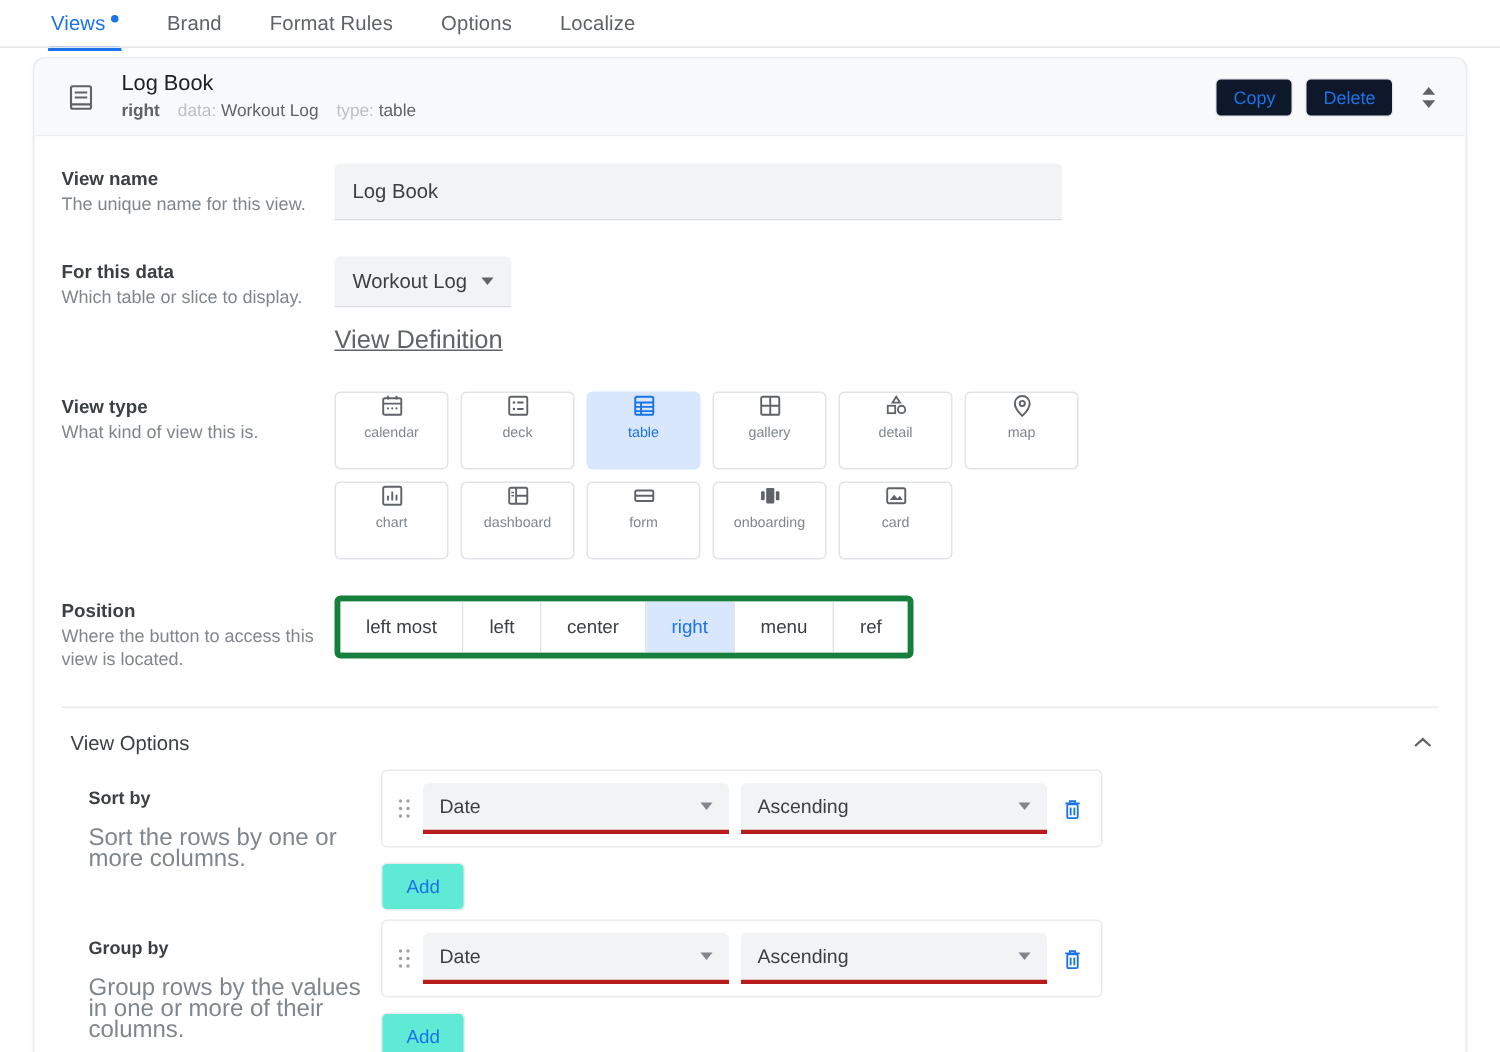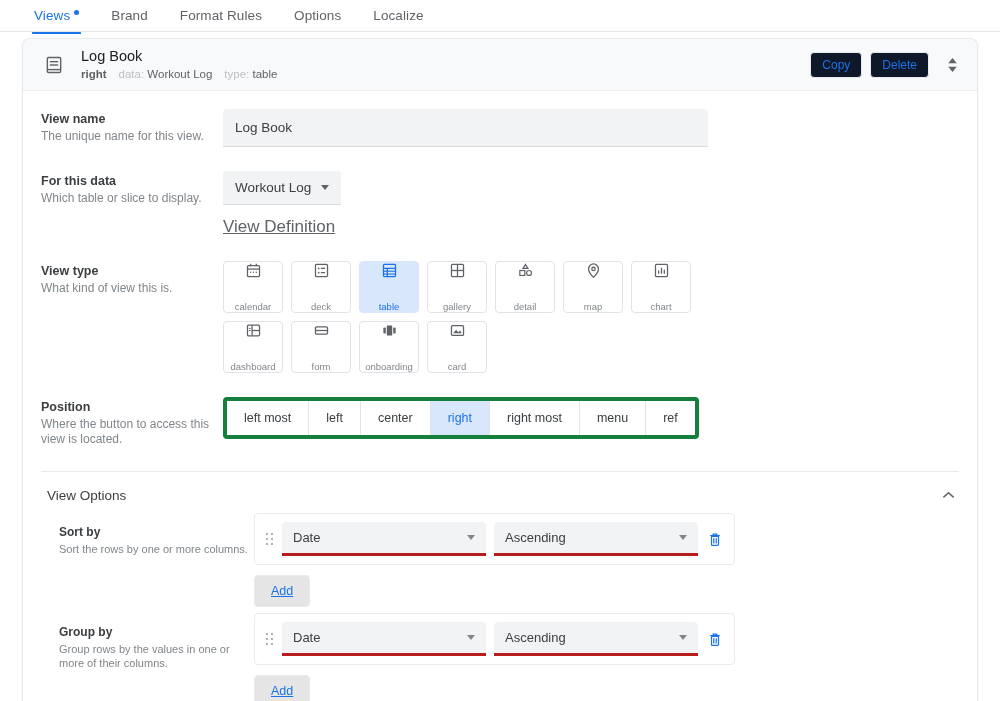--- a/index.html
+++ b/index.html
@@ -113,23 +113,23 @@
     border-top:5px solid #5f6368;
   }
   .link{
     display:inline-block;margin-top:12px;
     font-size:17px;color:#5f6368;text-decoration:underline;cursor:pointer;
   }
 
   
   .tiles{display:flex;flex-wrap:wrap;gap:8px;max-width:520px;}
   .tile{
-    width:60px;height:52px;box-sizing:border-box;
+    width:76px;height:52px;box-sizing:border-box;
     border:1px solid #e0e3e7;border-radius:4px;background:#fff;
-    display:flex;flex-direction:column;align-items:center;justify-content:space-between;
+    display:flex;flex-direction:column;align-items:center;justify-content:flex-start;
     gap:4px;cursor:pointer;color:#5f6368;
   }
   .tile .tname{font-size:9.5px;color:#80868b;line-height:11px;}
   .tile.sel{background:#d9e7fd;border-color:#d9e7fd;color:#1a73e8;}
   .tile.sel .tname{color:#1a73e8;}
   .tile svg{display:block;}
 
   
   .segmented{display:flex;border:4px solid #15803d;border-radius:4px;overflow:hidden;width:fit-content;}
   .seg-item{
@@ -144,42 +144,42 @@
   .vo-head{
     display:flex;align-items:center;justify-content:space-between;
     padding:16px 22px 10px 24px;
   }
   .vo-title{font-size:13.5px;color:#3c4043;}
   .chev{color:#5f6368;cursor:pointer;display:flex;align-items:center;}
 
   .opt-row{display:flex;padding:0 18px 0 36px;margin-bottom:6px;}
   .opt-label{width:195px;flex:0 0 195px;padding-top:12px;}
   .opt-lbl{font-size:12px;font-weight:700;color:#3c4043;line-height:15px;}
-  .opt-desc{font-size:11px;color:#80868b;line-height:14px;margin-top:2px;}
+  .opt-desc{font-size:16px;color:#80868b;line-height:14px;margin-top:12px;}
   .opt-ctl{flex:1;min-width:0;}
 
   .sortcard{
     display:flex;align-items:center;gap:8px;
     width:481px;box-sizing:border-box;
     border:1px solid #e8eaed;border-radius:4px;background:#fff;
     padding:8px 10px;
   }
   .drag{color:#9aa0a6;cursor:grab;display:flex;align-items:center;}
   .dd{
     flex:1;min-width:0;display:flex;align-items:center;justify-content:space-between;
     height:34px;box-sizing:border-box;
     background:#f1f3f4;border-bottom:3px solid #b91c1c;border-radius:4px 4px 0 0;
     padding:0 11px;font-size:13px;color:#3c4043;cursor:pointer;
   }
   .dd .caret{border-top-color:#80868b;}
   .trash{color:#1a73e8;cursor:pointer;display:flex;align-items:center;padding:0 2px;}
   .addbtn{
     margin-top:10px;display:inline-block;
-    border:1px solid #e8eaed;border-radius:4px;background:#e5e5e5;
-    color:#1a73e8;font-size:12.5px;padding:7px 16px;cursor:pointer;line-height:16px;text-decoration:underline;
+    border:1px solid #e8eaed;border-radius:4px;background:#5eead4;
+    color:#1a73e8;font-size:12.5px;padding:7px 16px;cursor:pointer;line-height:16px;
   }
 </style>
 </head>
 <body>
 
 <div class="tabbar">
   <div class="tab active">
     <span>Views</span><span class="dot"></span>
     <span class="underline"></span>
   </div>
@@ -399,21 +399,20 @@
       <div class="row-label">
         <div class="lbl">Position</div>
         <div class="desc">Where the button to access this view is located.</div>
       </div>
       <div class="row-ctl">
         <div class="segmented">
           <div class="seg-item">left most</div>
           <div class="seg-item">left</div>
           <div class="seg-item">center</div>
           <div class="seg-item sel">right</div>
-          <div class="seg-item">right most</div>
           <div class="seg-item">menu</div>
           <div class="seg-item">ref</div>
         </div>
       </div>
     </div>
 
     <div class="divider"></div>
 
     <div class="vo-head">
       <span class="vo-title">View Options</span>

